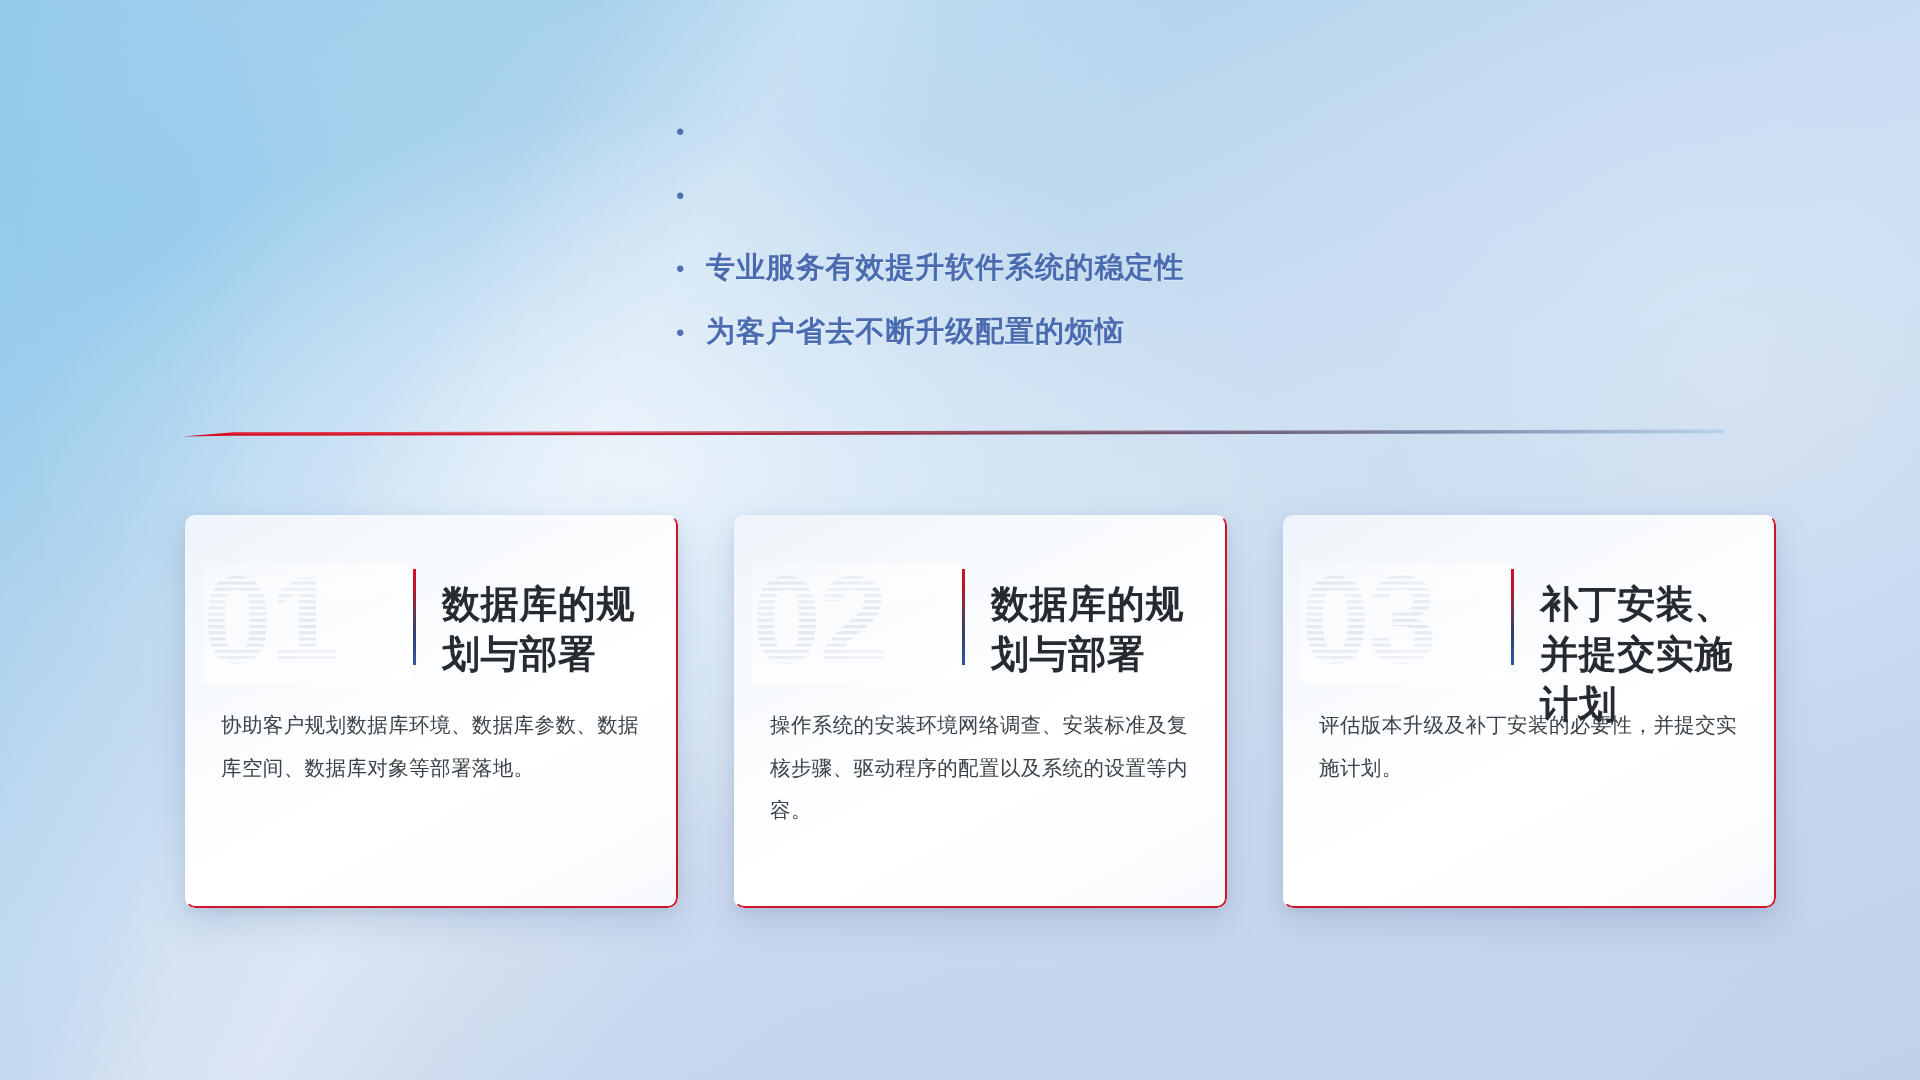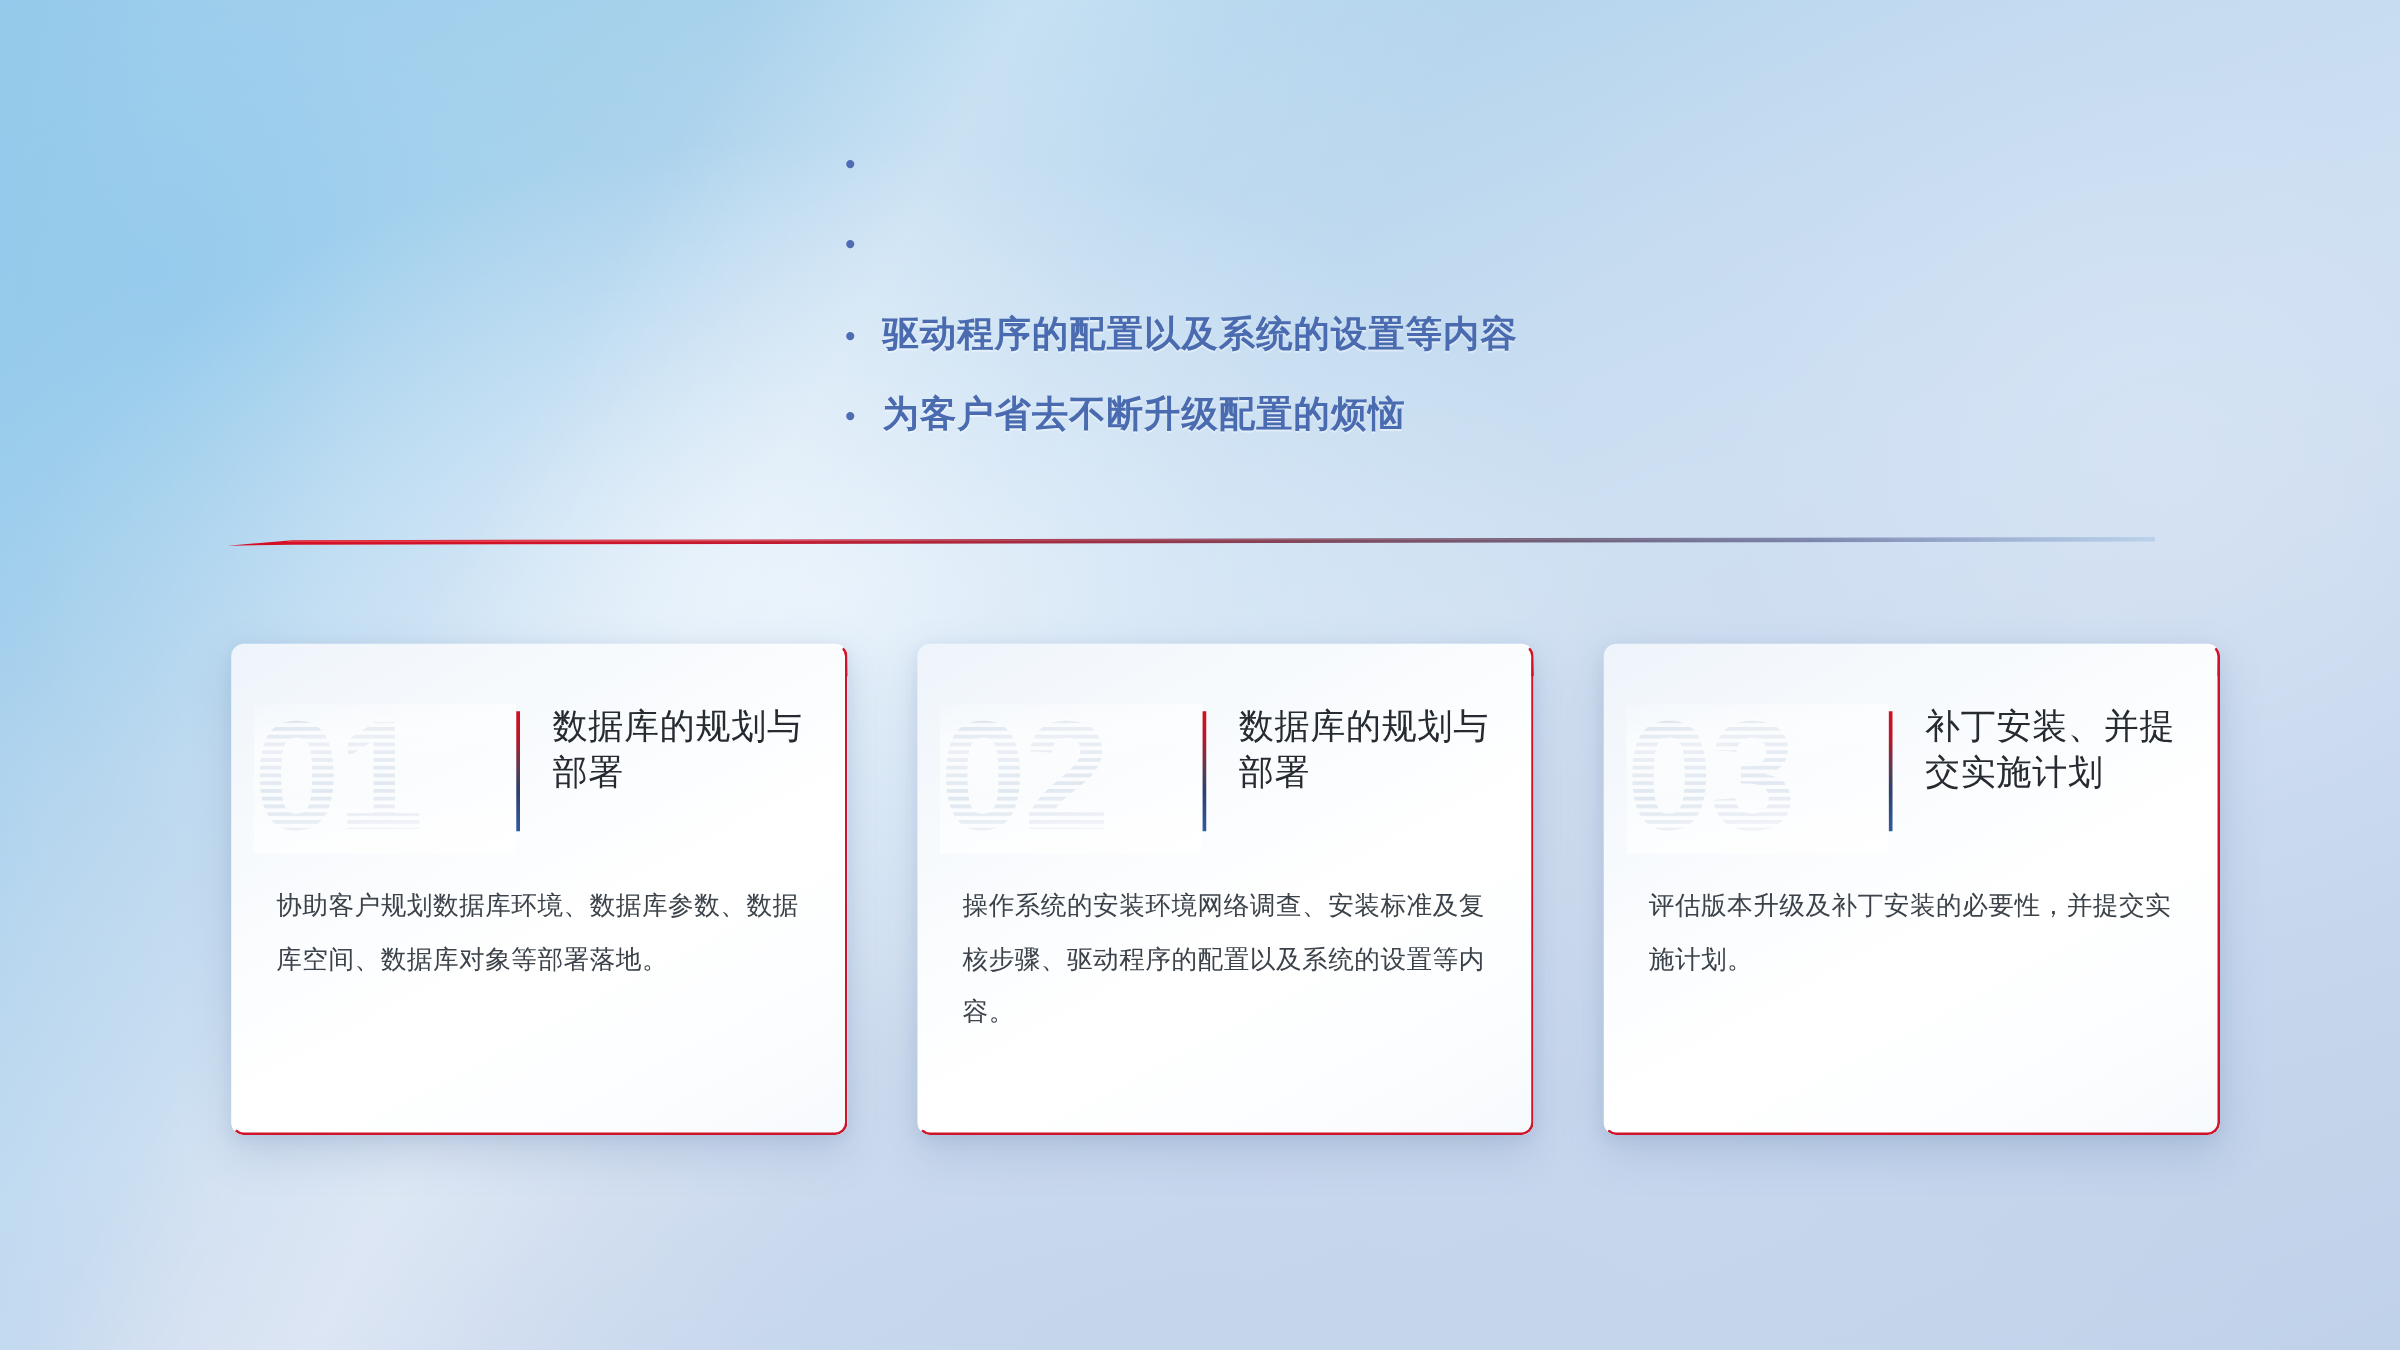--- a/index.html
+++ b/index.html
@@ -119,23 +119,24 @@
   .card-number svg { display:block; width:100%; height:100%; }
 
   .card-rule {
     width:3px; height:96px; margin-top:6px;
     flex:0 0 3px;
     background:linear-gradient(to bottom,
       #d20f26 0%, #bb1528 22%, #5b3b52 48%, #2e3f6d 66%, #2f5aa0 100%);
   }
   .card-title {
     margin-left:26px;
-    font-size:28px; font-weight:normal; line-height:1.32;
+    font-size:38px; font-weight:bold; line-height:1.32;
     color:#262b31; letter-spacing:.6px;
     max-width:235px;
+    margin-top:16px;
   }
 
   .card-body {
     padding:0 34px 0 36px;
     margin-top:14px;
     font-size:20.5px;
     line-height:2.08;
     color:#3b4249;
     letter-spacing:.4px;
   }
@@ -157,21 +158,21 @@
 
 <div id="bullets">
   <div class="bullet-row">
     <span class="bullet-dot">•</span>
   </div>
   <div class="bullet-row">
     <span class="bullet-dot">•</span>
   </div>
   <div class="bullet-row">
     <span class="bullet-dot">•</span>
-    <span class="bullet-text">驱动程序的配置以及系统的设置等内容</span>
+    <span class="bullet-text">专业服务有效提升软件系统的稳定性</span>
   </div>
   <div class="bullet-row">
     <span class="bullet-dot">•</span>
     <span class="bullet-text">为客户省去不断升级配置的烦恼</span>
   </div>
 </div>
 
 <div id="divider">
   <svg viewBox="0 0 1542 18" preserveAspectRatio="none" aria-hidden="true">
     <defs>

